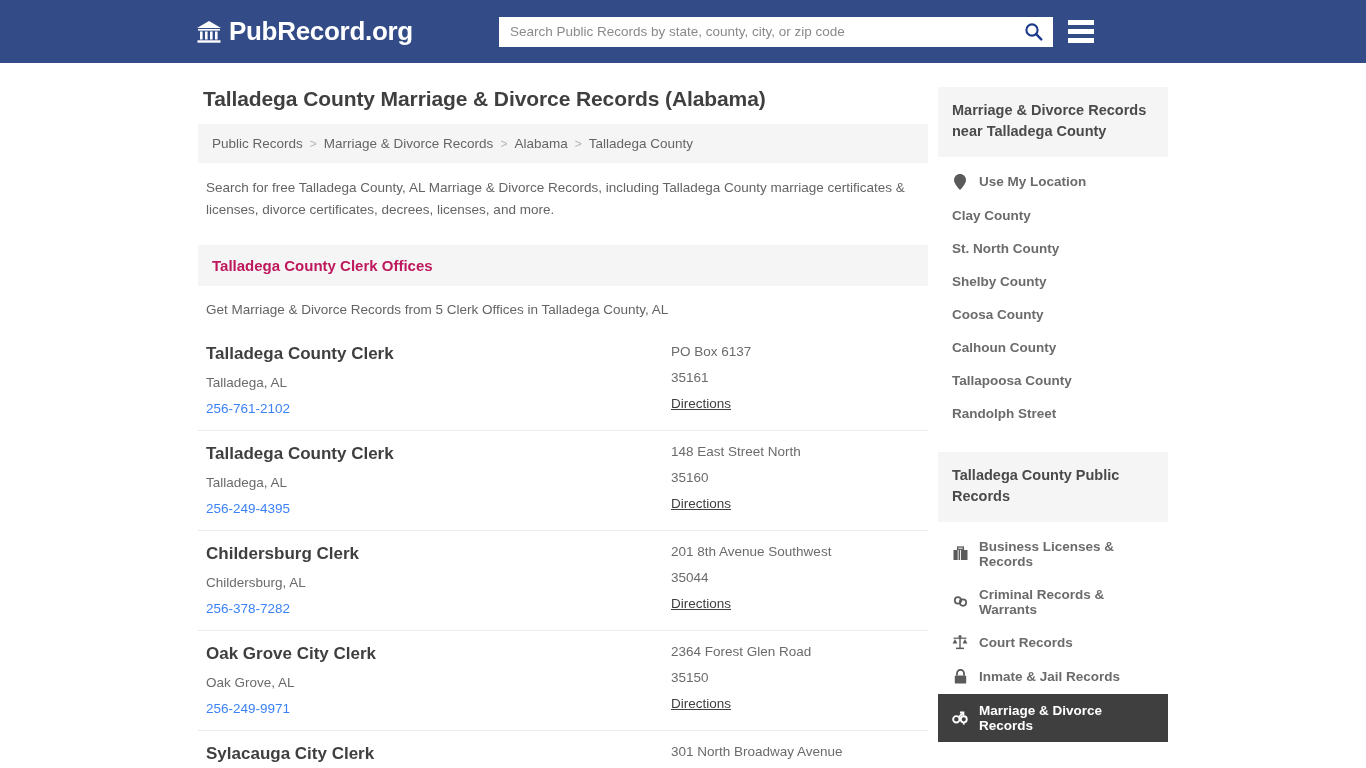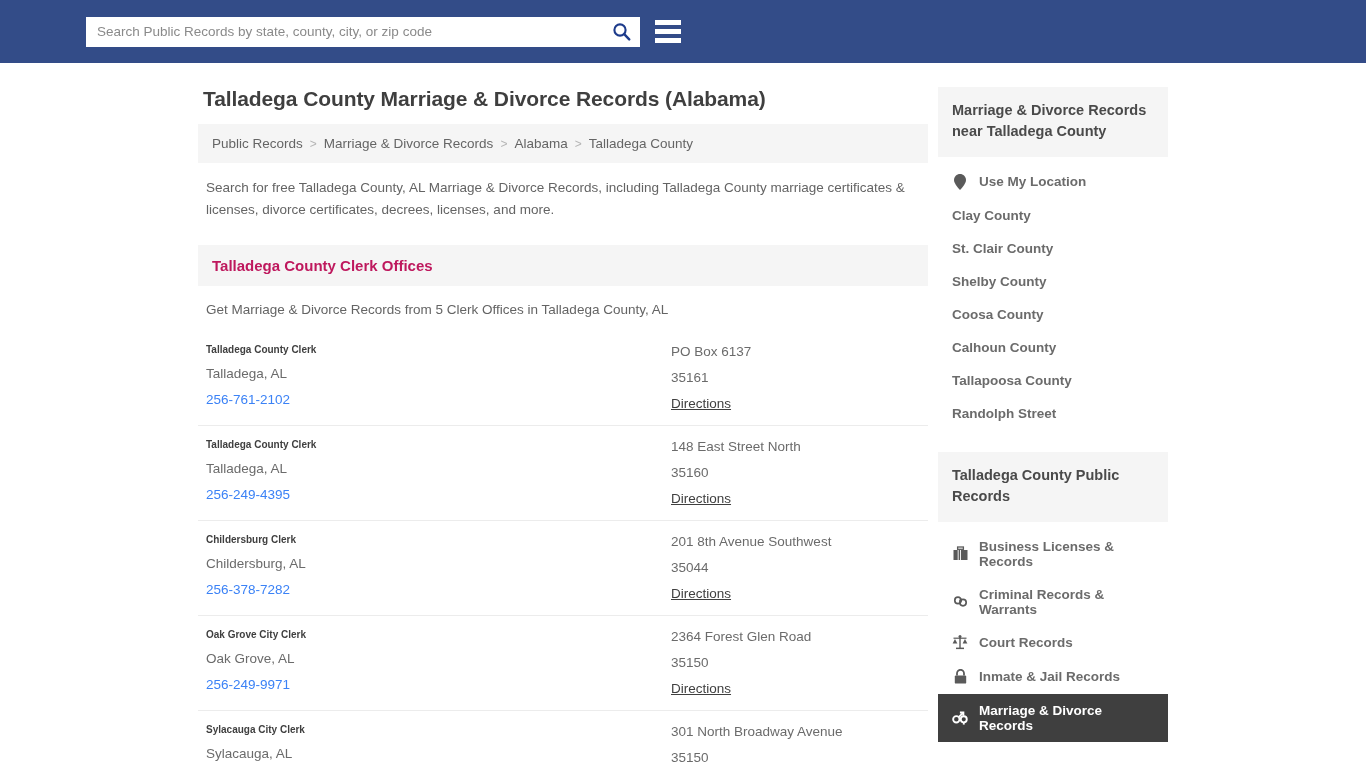--- a/index.html
+++ b/index.html
@@ -147,21 +147,21 @@
   .listings { margin-top: 14px; }
   .listing {
     display: flex;
     padding: 13px 8px 14px 8px;
     border-top: 1px solid #ececec;
   }
   .listing:first-child { border-top: none; }
   .listing .col-left { width: 465px; }
   .listing .col-right { flex: 1; }
   .listing .l-name {
-    font-size: 10px;
+    font-size: 17px;
     font-weight: bold;
     color: #3f3f3f;
     margin-bottom: 11px;
   }
   .listing .l-line {
     font-size: 13.5px;
     color: #6b6b6b;
     margin-bottom: 11px;
   }
   .listing .l-line:last-child { margin-bottom: 12px; }
@@ -208,20 +208,34 @@
   .side-link.active {
     background: #3f3f3f;
     color: #ffffff;
   }
   .side-box-head.second { margin-top: 22px; }
 </style>
 </head>
 <body>
 
 <div class="site-header">
+  <a class="brand" href="#">
+    <span class="brand-icon">
+      <svg width="26" height="24" viewBox="0 0 26 24" xmlns="http://www.w3.org/2000/svg">
+        <polygon points="13,1 25,8 1,8" fill="#ffffff"></polygon>
+        <rect x="2" y="9" width="22" height="1.6" fill="#ffffff"></rect>
+        <rect x="4" y="11.5" width="2.6" height="8" fill="#ffffff"></rect>
+        <rect x="9" y="11.5" width="2.6" height="8" fill="#ffffff"></rect>
+        <rect x="14" y="11.5" width="2.6" height="8" fill="#ffffff"></rect>
+        <rect x="19" y="11.5" width="2.6" height="8" fill="#ffffff"></rect>
+        <rect x="1.5" y="20.3" width="23" height="2.4" fill="#ffffff"></rect>
+      </svg>
+    </span>
+    <span class="brand-text">PubRecord.org</span>
+  </a>
 
   <div class="search-wrap">
     <input class="search-input" type="text" placeholder="Search Public Records by state, county, city, or zip code" style="">
     <button class="search-btn">
       <svg width="19" height="19" viewBox="0 0 19 19" xmlns="http://www.w3.org/2000/svg">
         <circle cx="8" cy="8" r="5.6" fill="none" stroke="#1d3b8b" stroke-width="2.1"></circle>
         <line x1="12.2" y1="12.2" x2="17.2" y2="17.4" stroke="#1d3b8b" stroke-width="2.4" stroke-linecap="round"></line>
       </svg>
     </button>
   </div>
@@ -327,21 +341,21 @@
               <svg width="12" height="16" viewBox="0 0 12 16">
                 <path d="M6 0C2.7 0 0 2.7 0 6c0 4.2 6 10 6 10s6-5.8 6-10c0-3.3-2.7-6-6-6z" fill="#5a5a5a"></path>
               </svg>
             </span>
             <span>Use My Location</span>
           </a>
           <a href="#" class="side-link no-ico">
             <span>Clay County</span>
           </a>
           <a href="#" class="side-link no-ico">
-            <span>St. Clair County</span>
+            <span>St. North County</span>
           </a>
           <a href="#" class="side-link no-ico">
             <span>Shelby County</span>
           </a>
           <a href="#" class="side-link no-ico">
             <span>Coosa County</span>
           </a>
           <a href="#" class="side-link no-ico">
             <span>Calhoun County</span>
           </a>

